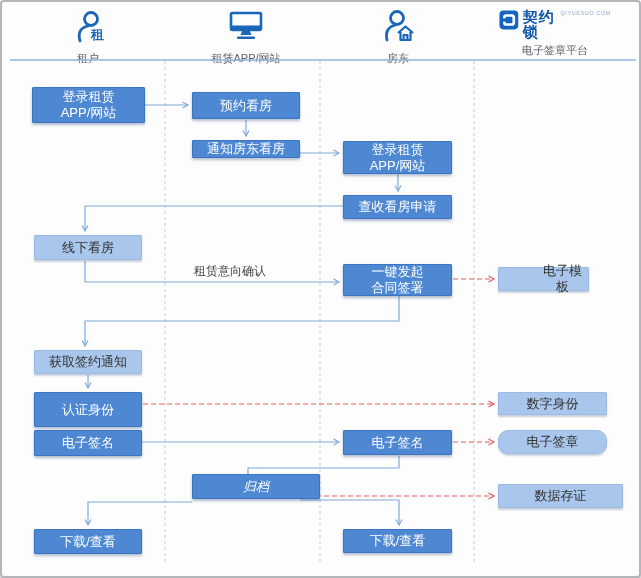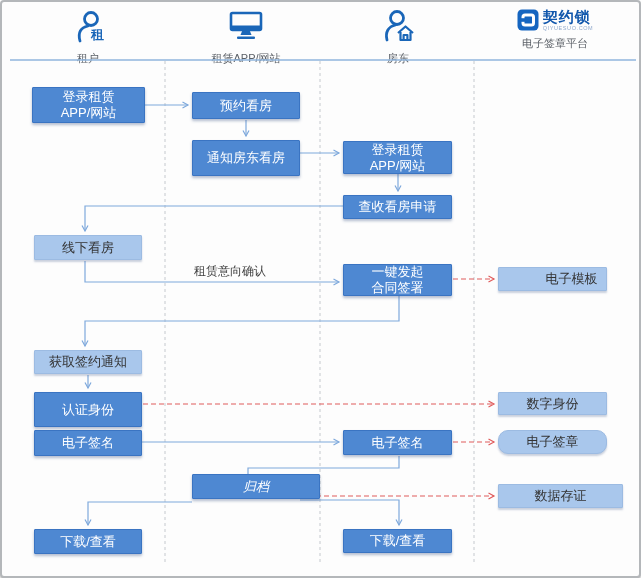--- a/index.html
+++ b/index.html
@@ -7,21 +7,21 @@
     position:relative;width:641px;height:578px;box-sizing:border-box;
     background:#fdfdfd;border:2px solid #b4b7ba;border-radius:4px;
     box-shadow:0 2px 3px rgba(0,0,0,.28);overflow:hidden;
   }
   
   .lane{position:absolute;top:7px;display:flex;flex-direction:column;align-items:center;gap:2px;}
   .lane-label{font-size:11px;color:#5a5f66;margin-top:2px;white-space:nowrap;}
   .tenant-badge-wrap{position:relative;}
   
   .logo-row{display:flex;align-items:flex-start;gap:4px;}
-  .logo-texts{display:flex;flex-direction:column;line-height:1;}
+  .logo-texts{display:flex;flex-direction:row;line-height:1;}
   .logo-brand{font-size:15px;font-weight:bold;color:#1157ac;letter-spacing:1px;}
   .logo-sub{font-size:5.5px;color:#93abcd;letter-spacing:.6px;margin-top:2px;}
   
   .node{
     position:absolute;box-sizing:border-box;display:flex;align-items:center;justify-content:center;
     text-align:center;font-size:13px;line-height:16px;white-space:pre-line;border-radius:1px;
   }
   .dark{background:#4e88d2;border:1px solid #3a74c2;color:#ffffff;box-shadow:0 2px 3px rgba(70,95,140,.40);}
   .light{background:#a9c7ec;border:1px solid #9cbbe2;color:#333333;box-shadow:0 2px 2px rgba(70,95,140,.28);}
   .edge-label{position:absolute;font-size:12px;color:#3d3d3d;white-space:nowrap;}
@@ -122,28 +122,28 @@
       <path d="M451,277 H492" marker-end="url(#ar)"></path>
       <path d="M141,402 H492" marker-end="url(#ar)"></path>
       <path d="M451,440 H492" marker-end="url(#ar)"></path>
       <path d="M298,494 H492" marker-end="url(#ar)"></path>
     </g>
   </svg>
 
   <div class="node dark" style="left:30px;top:85px;width:113px;height:36px;">登录租赁
 APP/网站</div>
   <div class="node dark" style="left:190px;top:90px;width:108px;height:27px;">预约看房</div>
-  <div class="node dark" style="left:190px;top:138px;width:108px;height:36px;">通知房东看房</div>
+  <div class="node dark" style="left:190px;top:138px;width:108px;height:18px;">通知房东看房</div>
   <div class="node dark" style="left:341px;top:139px;width:109px;height:33px;">登录租赁
 APP/网站</div>
   <div class="node dark" style="left:341px;top:193px;width:109px;height:24px;">查收看房申请</div>
   <div class="node light" style="left:32px;top:233px;width:108px;height:25px;">线下看房</div>
   <div class="node dark" style="left:341px;top:262px;width:109px;height:32px;">一键发起
 合同签署</div>
-  <div class="node light" style="left:496px;top:265px;width:109px;height:24px;padding-left:38px;">电子模板</div>
+  <div class="node light" style="left:496px;top:265px;width:91px;height:24px;padding-left:38px;">电子模板</div>
   <div class="node light" style="left:32px;top:348px;width:108px;height:24px;">获取签约通知</div>
   <div class="node dark" style="left:32px;top:390px;width:108px;height:35px;">认证身份</div>
   <div class="node dark" style="left:32px;top:428px;width:108px;height:26px;">电子签名</div>
   <div class="node dark" style="left:341px;top:428px;width:109px;height:25px;">电子签名</div>
   <div class="node light" style="left:496px;top:390px;width:109px;height:23px;">数字身份</div>
   <div class="node light" style="left:496px;top:428px;width:109px;height:24px;border-radius:10px;">电子签章</div>
   <div class="node dark" style="left:190px;top:472px;width:128px;height:25px;font-style:italic;">归档</div>
   <div class="node light" style="left:496px;top:482px;width:125px;height:24px;">数据存证</div>
   <div class="node dark" style="left:32px;top:527px;width:108px;height:25px;">下载/查看</div>
   <div class="node dark" style="left:341px;top:527px;width:109px;height:24px;">下载/查看</div>

